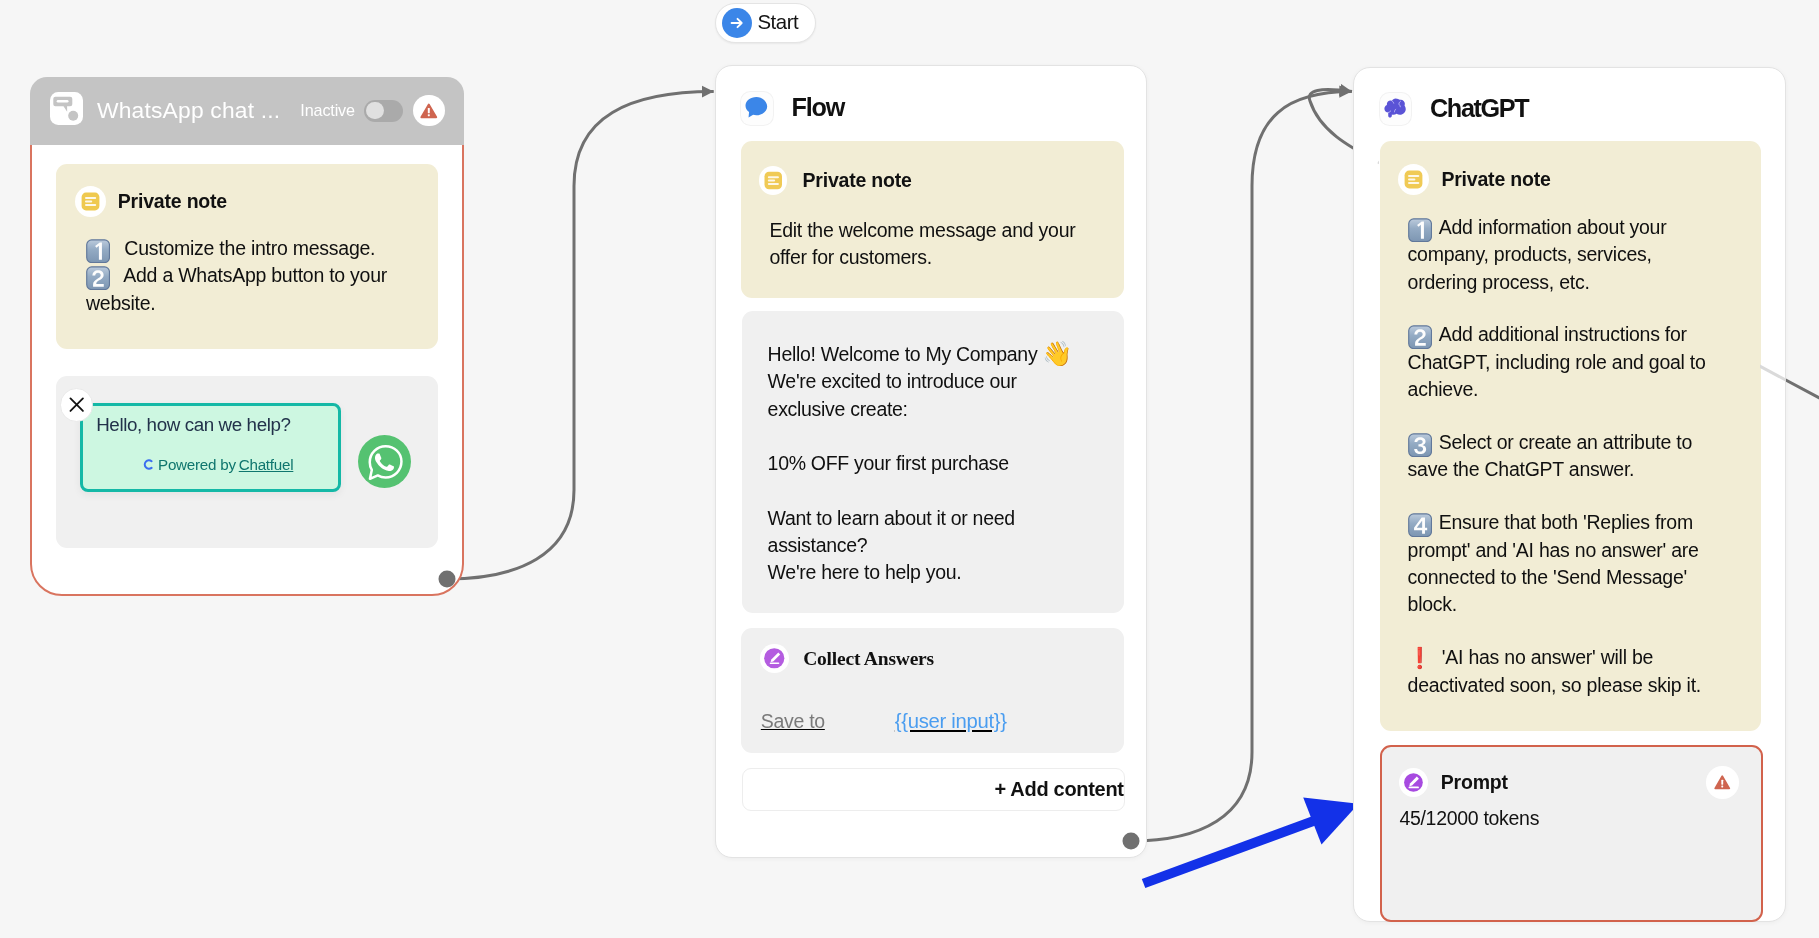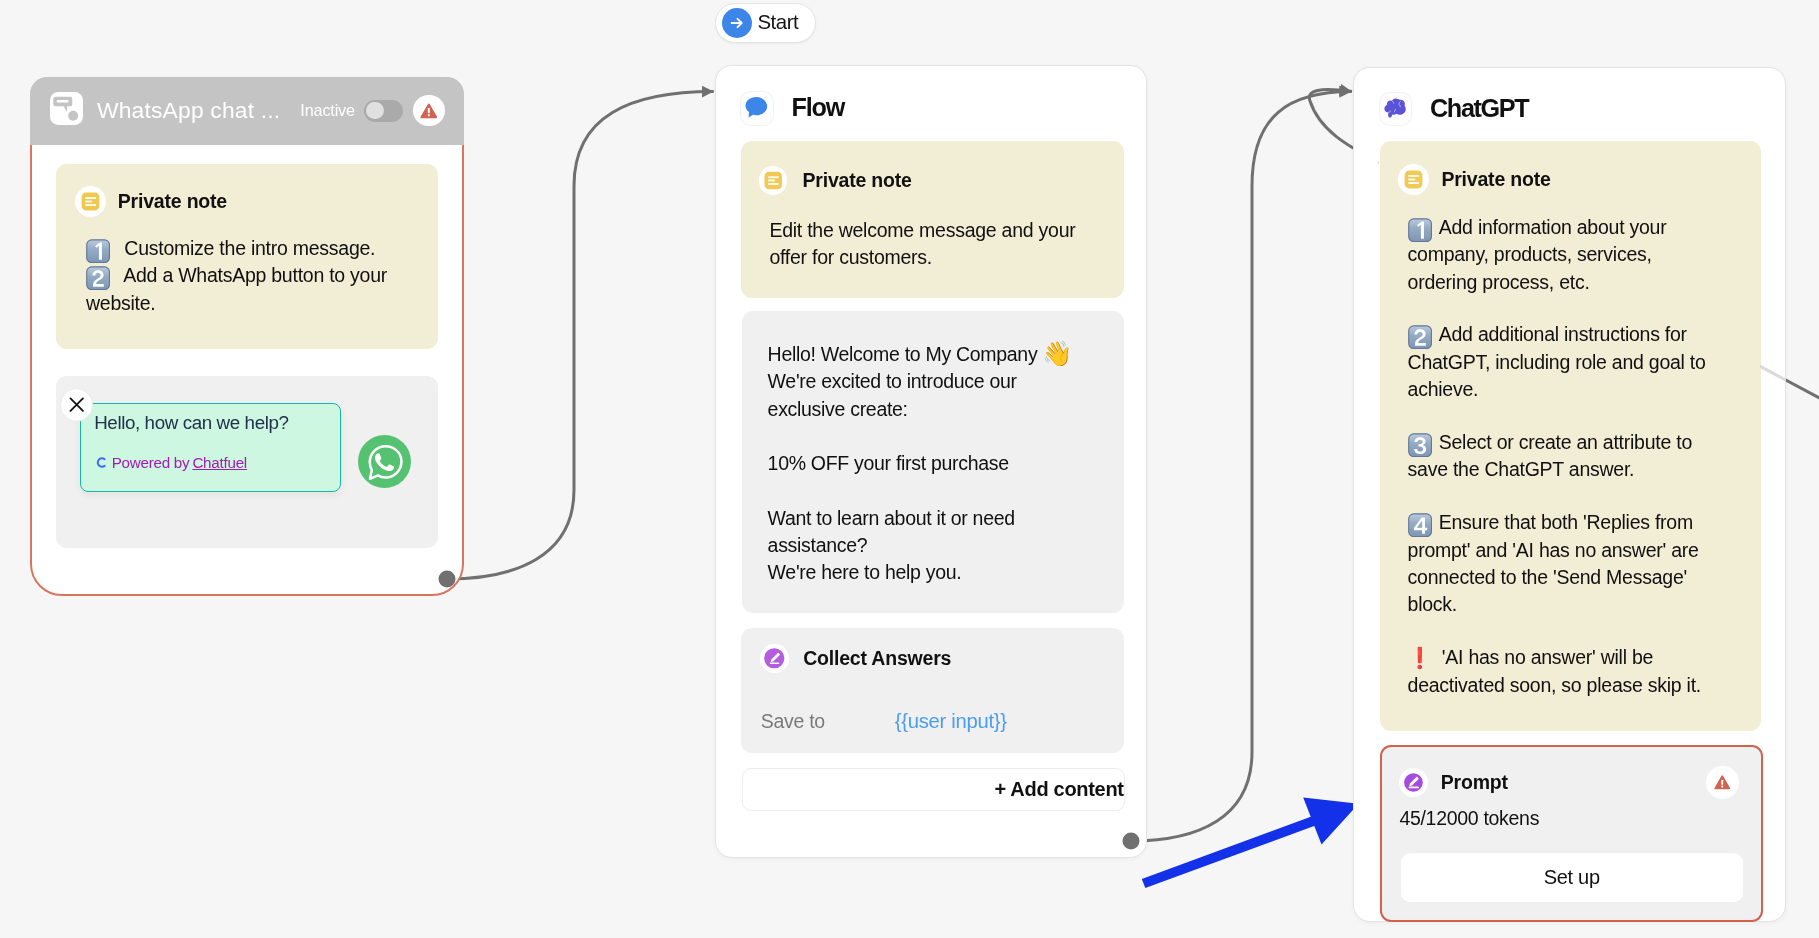--- a/index.html
+++ b/index.html
@@ -77,25 +77,25 @@
   #wa-note { margin-top:22px; width:382px; height:185px; padding:22.4px 21px 0 18.8px; }
   #wa-note .note-hd { height:31px; }
   #wa-note .note-body { font-size:19.5px; line-height:27.4px; letter-spacing:-.25px;
         margin-top:17.5px; padding-left:11.2px; }
   #wa-note .numemj { margin-right:9px; }
   #wa-widget { position:relative; margin-top:26.5px; width:382px; height:172px; padding:0; }
   .wa-close { position:absolute; left:3.7px; top:12.8px; width:33.5px; height:33.5px;
        border-radius:50%; background:#fff; border:1px solid #e9e9e9; display:flex;
        align-items:center; justify-content:center; z-index:2; }
   .wa-bubble { position:absolute; left:23.7px; top:27.3px; width:261px; height:89px;
-       background:#cdf7e1; border:1px solid #14b8a6; border-radius:8px;
+       background:#cdf7e1; border:3px solid #14b8a6; border-radius:8px;
        padding:8.5px 0 0 13.5px; box-shadow:0 3px 8px rgba(0,0,0,.06); }
   .wa-bubble-text { font-size:18.8px; color:#22324a; letter-spacing:-.4px; line-height:22px; }
   .wa-powered { display:flex; align-items:center; margin-top:20px; font-size:15.2px;
-       color:#a21caf; letter-spacing:-.25px; }
+       color:#0f766e; letter-spacing:-.25px;justify-content:center; }
   .wa-powered .cf-ic { display:flex; margin-right:4.5px; }
   .wa-powered .cf-link { text-decoration:underline; margin-left:3px; }
   .wa-fab { position:absolute; left:301.7px; top:59.4px; }
 
   
   #flow .hd { height:0; padding:0; }
   #flow .card-hd-sq { position:absolute; left:25px; top:26.4px; width:32.2px; height:32.2px;
         border-radius:9.5px; background:#fdfdfd; box-shadow:0 0 0 1px #f2f2f2; }
   #flow .card-hd-title { position:absolute; left:75.6px; top:26.7px; margin:0; font-size:25.2px;
         letter-spacing:-1.2px; }
@@ -110,25 +110,25 @@
   #flow-msg { position:absolute; left:26px; top:245px; width:382px; height:302px;
         padding:30.1px 28px 0 25.6px; }
   .msg-para { font-size:19.5px; line-height:27.3px; color:#101010; letter-spacing:-.3px;
         margin-bottom:27.3px; }
   .msg-para:last-child { margin-bottom:0; }
   .msg-para .wave { font-family:"Noto Color Emoji", sans-serif; font-size:24.4px;
         margin-left:5px; line-height:0; position:relative; top:0.5px;
         display:inline-block; vertical-align:baseline; }
   #flow-collect { position:absolute; left:25px; top:561.7px; width:383px; height:125px;
         padding:16.6px 22px 0 19.3px; }
-  #flow-collect .note-hd { height:28.5px; }
+  #flow-collect .note-hd { height:28.5px;font-family:Liberation Serif, serif; }
   #flow-collect .note-ic { width:28.5px; height:28.5px; }
   #flow-collect .note-title { margin-left:14.4px; }
   .save-row { display:flex; align-items:center; margin-top:37px; font-size:19.5px;
-        letter-spacing:-.3px; padding-left:0.5px; }
+        letter-spacing:-.3px; padding-left:0.5px;text-decoration:underline; }
   .save-lbl { color:#7a7a7a; }
   .save-attr { color:#4a9df0; margin-left:70px; font-size:20.3px; }
   .addc { position:absolute; left:25.7px; top:701.6px; width:383px; height:43.1px;
         border:1px solid #ededed; border-radius:9px; display:flex; align-items:center;
         justify-content:flex-end; font-size:20px; font-weight:bold; color:#111;
         letter-spacing:-.3px; background:#fff; }
 
   
   #gpt .hd { height:0; padding:0; }
   #gpt .card-hd-sq { position:absolute; left:25.7px; top:25.4px; width:31.3px; height:31.3px;
@@ -428,23 +428,20 @@
         <span class="note-title">Prompt</span>
         <span class="warn-circ">
           <svg width="18.5" height="18.5" viewBox="0 0 21 21">
             <path d="M10.5 3.7 L18.5 17.4 H2.5 Z" fill="#cf6550" stroke="#cf6550" stroke-width="2.0" stroke-linejoin="round"></path>
             <rect x="9.45" y="7.6" width="2.1" height="5.6" rx="0.55" fill="#fff"></rect>
             <rect x="9.45" y="14.3" width="2.1" height="2.1" rx="0.5" fill="#fff"></rect>
           </svg>
         </span>
       </div>
       <div class="tokens">45/12000 tokens</div>
-      <div class="setup-btn">
-        <span>Set up</span>
-      </div>
     </div>
   </div>
 </div>
 
 <svg class="links top" viewBox="0 0 1819 938">
   <defs>
     <clipPath id="cardgap">
       <rect x="1353" y="67" width="26" height="855"></rect>
       <rect x="1760" y="67" width="26" height="855"></rect>
       <rect x="1353" y="67" width="433" height="74"></rect>

